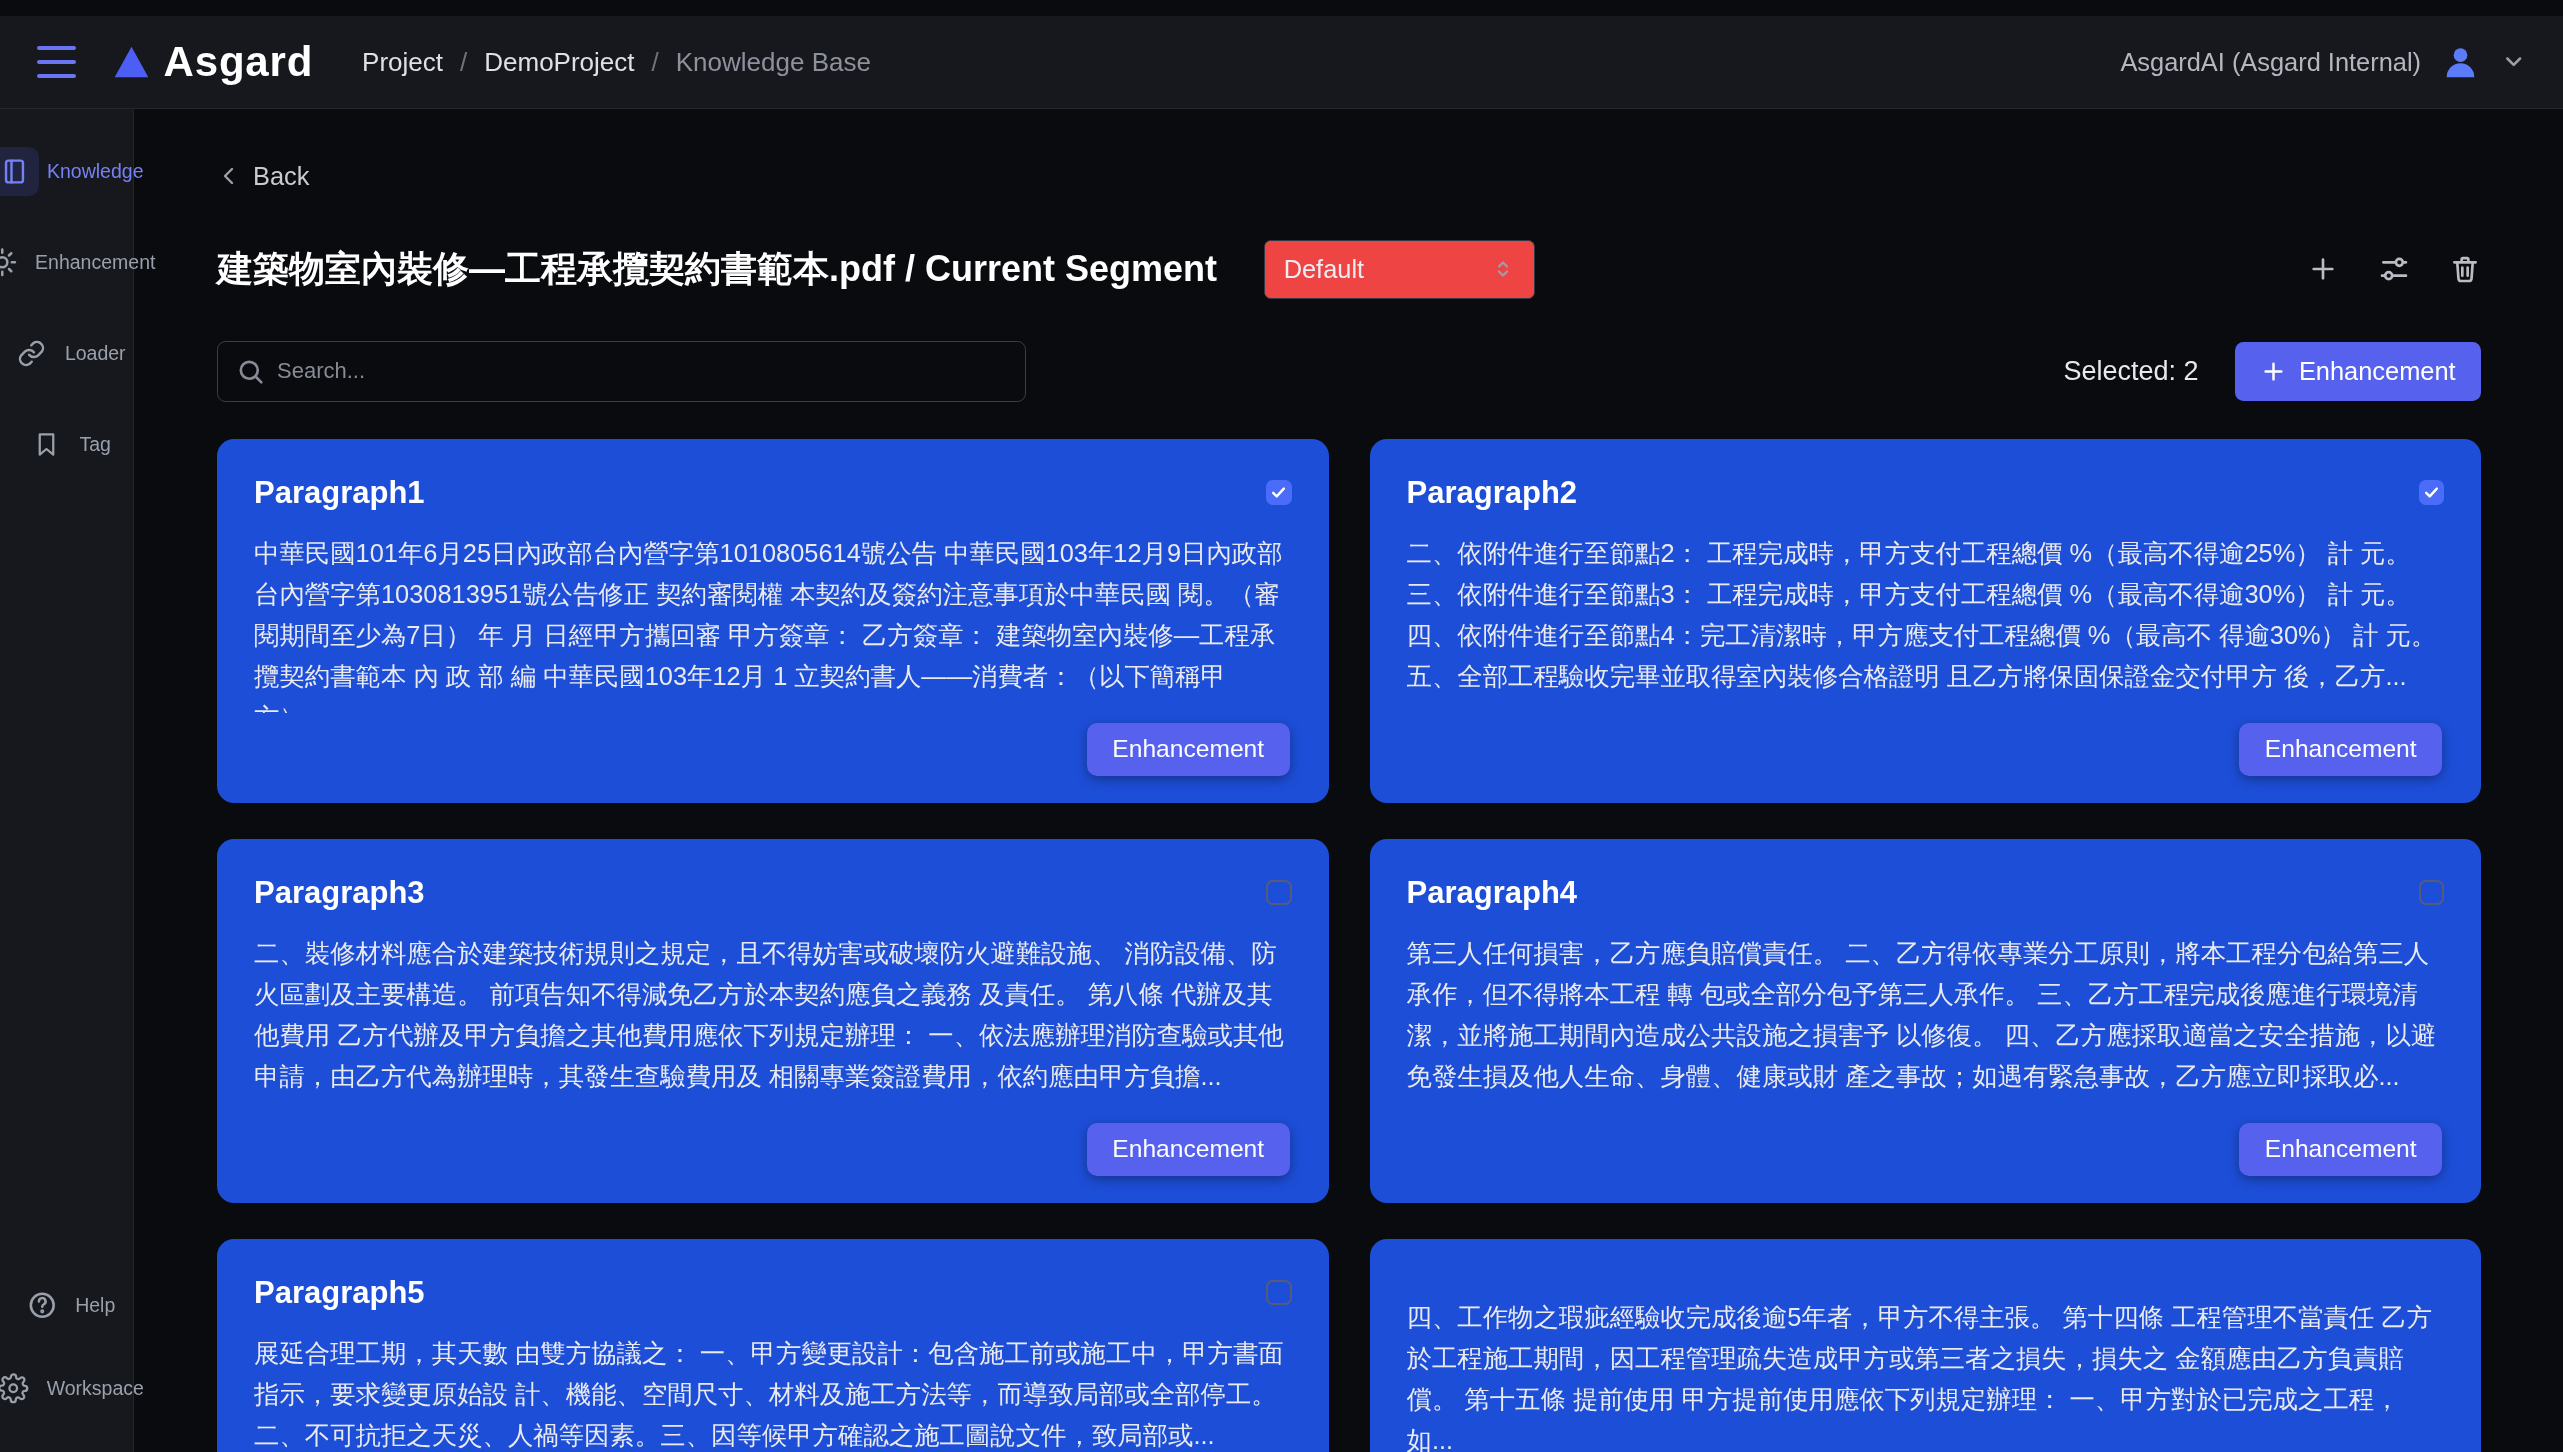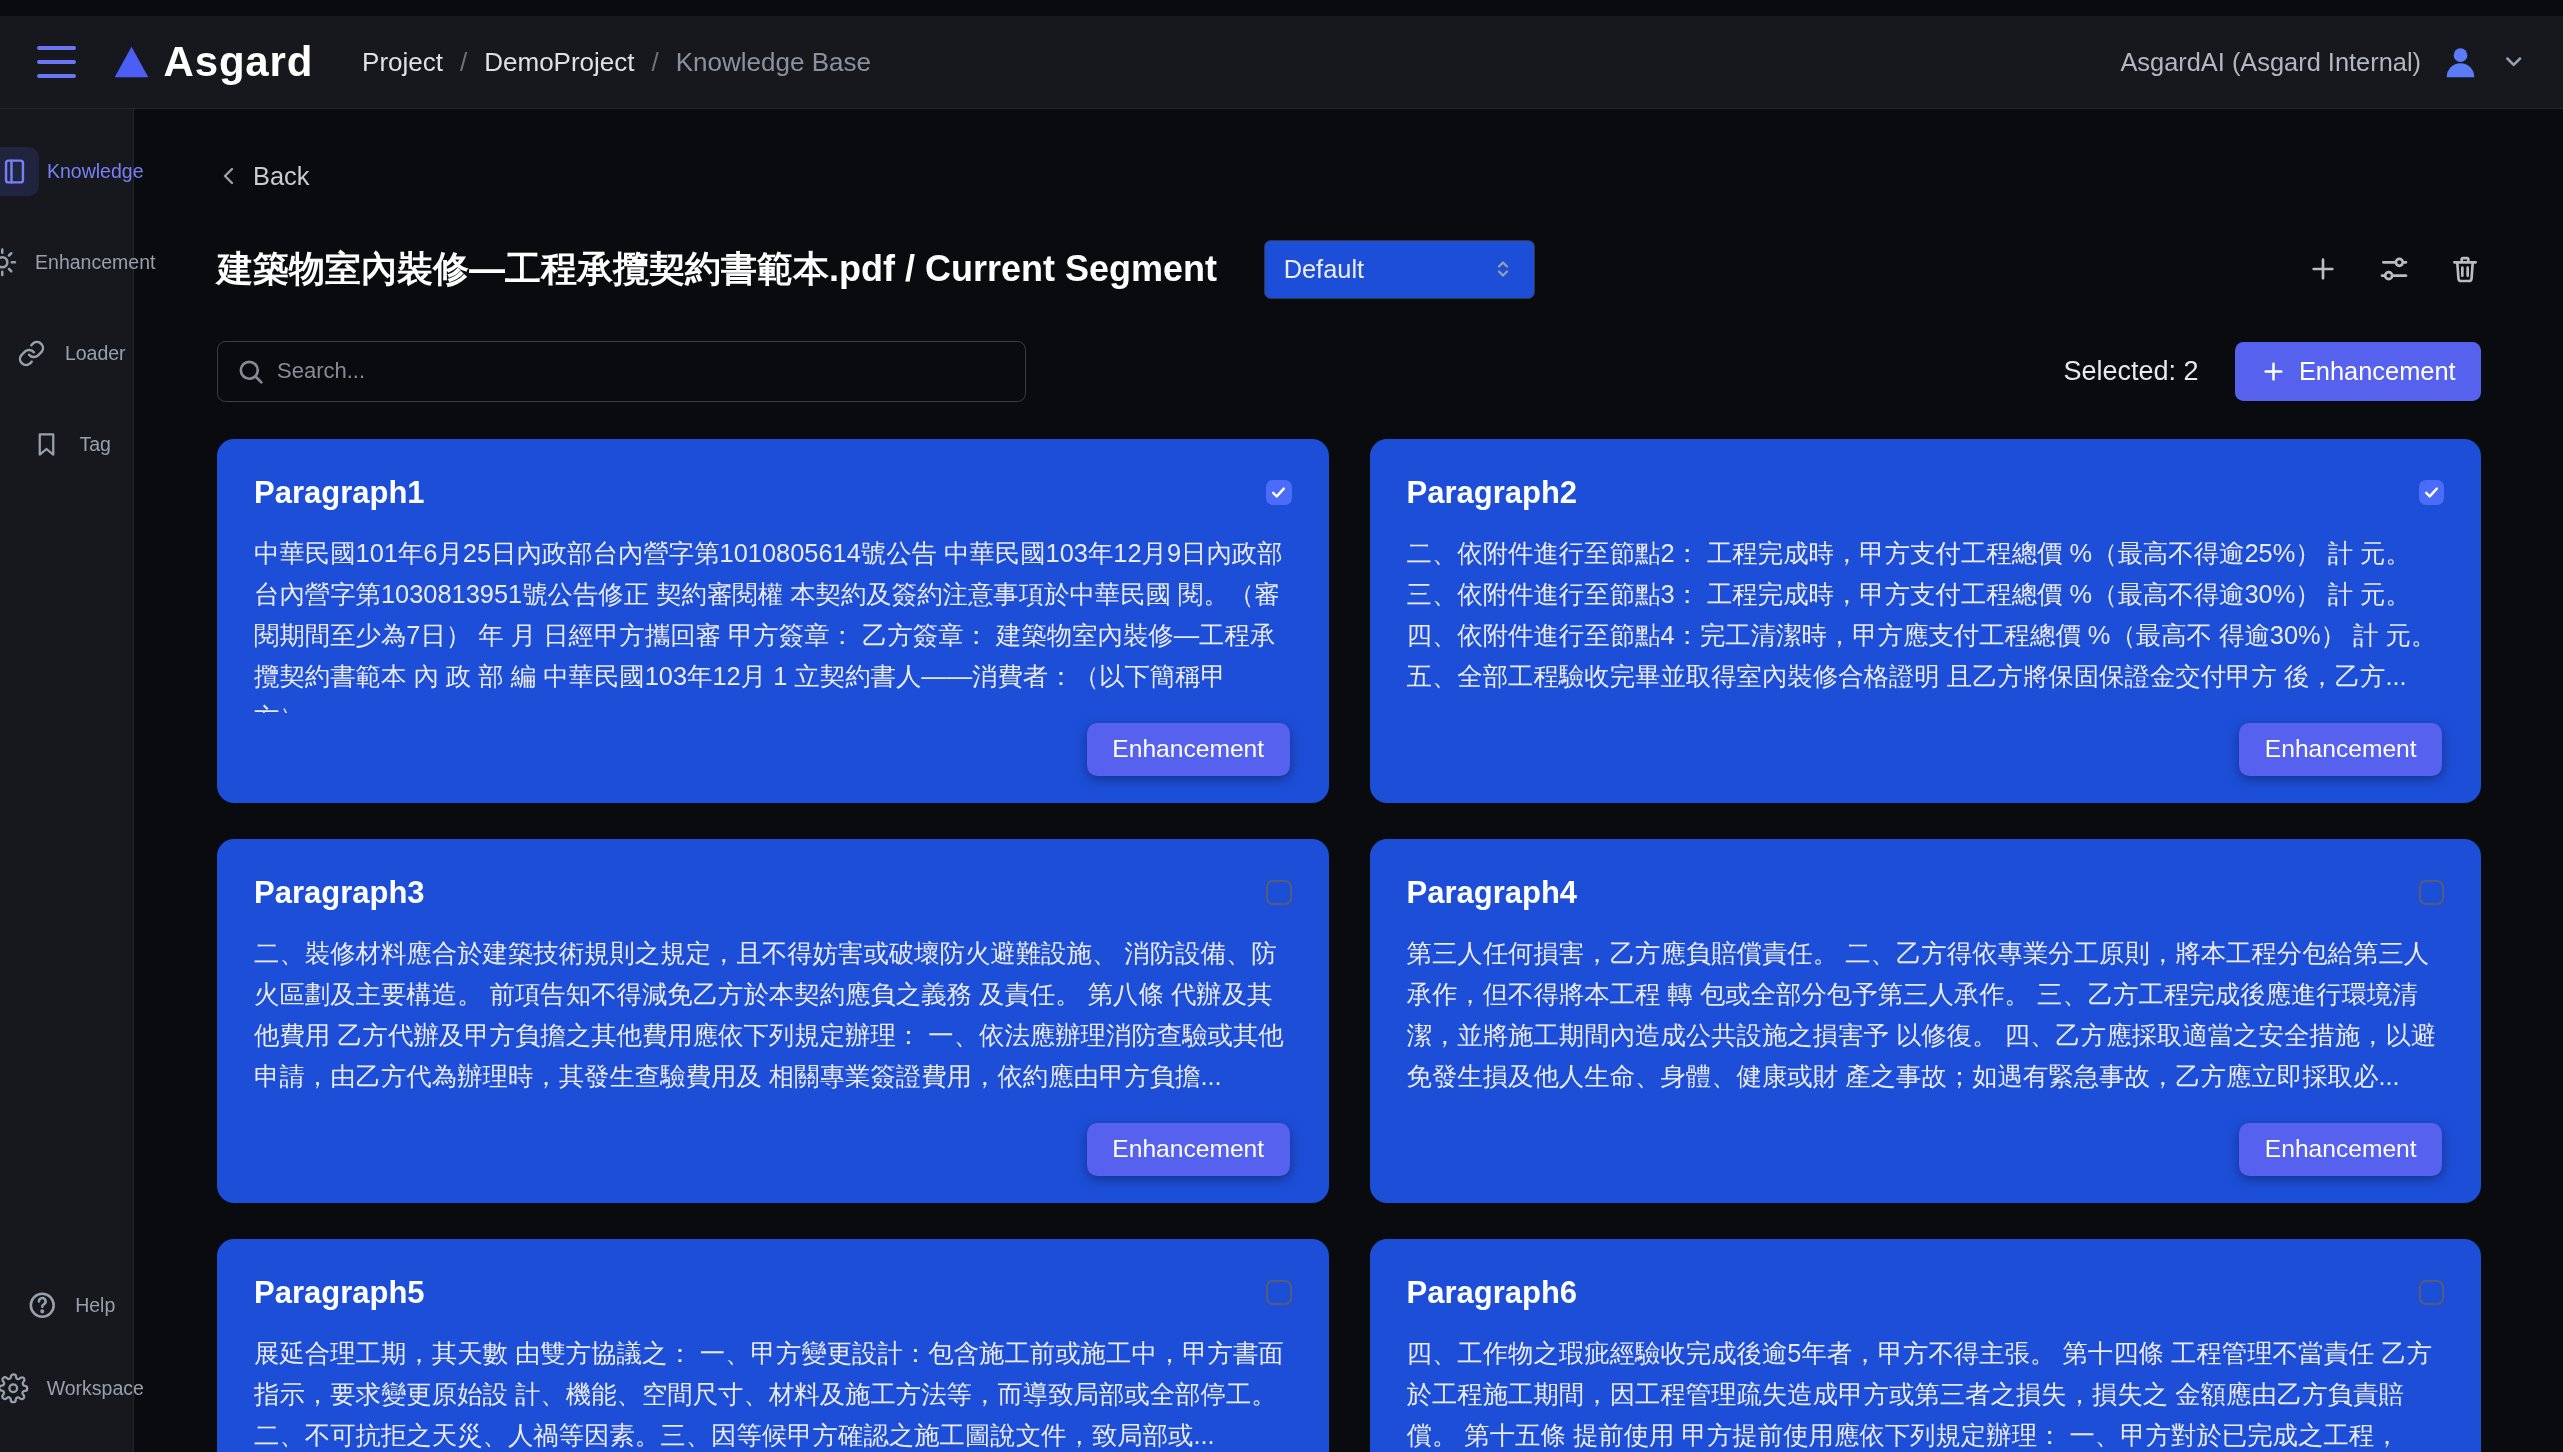--- a/index.html
+++ b/index.html
@@ -44,21 +44,21 @@
   .side-spacer { margin-top:auto; }
   .side-item.bottom { margin-bottom:34px; }
 
   
   .main { margin-left:134px; padding:0 82px 0 83px; position:relative; }
   .back-row { margin-top:68px; display:inline-flex; align-items:center; gap:12px; color:#c9cbd1; font-size:25.4px; cursor:pointer; height:30.5px; }
 
   .title-row { margin-top:47px; display:flex; align-items:center; height:61px; }
   .page-title { font-size:36px; font-weight:700; color:#ffffff; white-space:nowrap; }
   .segment-select {
-    margin-left:47px; width:271px; height:59px; background:#1d4ed8;
+    margin-left:47px; width:271px; height:59px; background:#ef4444;
     border:0.8px solid #343845; border-radius:6.8px; display:flex; align-items:center;
     padding:0 18.6px; font-size:25.4px; color:#ecedf0; cursor:pointer;
   }
   .segment-select .updown { margin-left:auto; color:#9aa0ab; }
   .title-icons { margin-left:auto; display:flex; align-items:center; gap:39px; color:#b9bcc3; }
   .title-icons svg { cursor:pointer; }
 
   .toolbar-row { margin-top:41px; display:flex; align-items:center; height:61px; }
   .search-box { position:relative; width:809px; height:61px; }
   .search-box input {
@@ -306,25 +306,19 @@
         <span class="card-title">Paragraph5</span>
         <span class="checkbox">
           
         </span>
       </div>
       <div class="card-text">展延合理工期，其天數 由雙方協議之： 一、甲方變更設計：包含施工前或施工中，甲方書面指示，要求變更原始設 計、機能、空間尺寸、材料及施工方法等，而導致局部或全部停工。二、不可抗拒之天災、人禍等因素。三、因等候甲方確認之施工圖說文件，致局部或...</div>
 
     </div>
 
     <div class="card">
-      <div class="card-head">
-        <span class="card-title">Paragraph6</span>
-        <span class="checkbox">
-          
-        </span>
-      </div>
       <div class="card-text">四、工作物之瑕疵經驗收完成後逾5年者，甲方不得主張。 第十四條 工程管理不當責任 乙方於工程施工期間，因工程管理疏失造成甲方或第三者之損失，損失之 金額應由乙方負責賠償。 第十五條 提前使用 甲方提前使用應依下列規定辦理： 一、甲方對於已完成之工程，如...</div>
 
     </div>
 
   </div>
 </div>
 
 
 </body></html>

